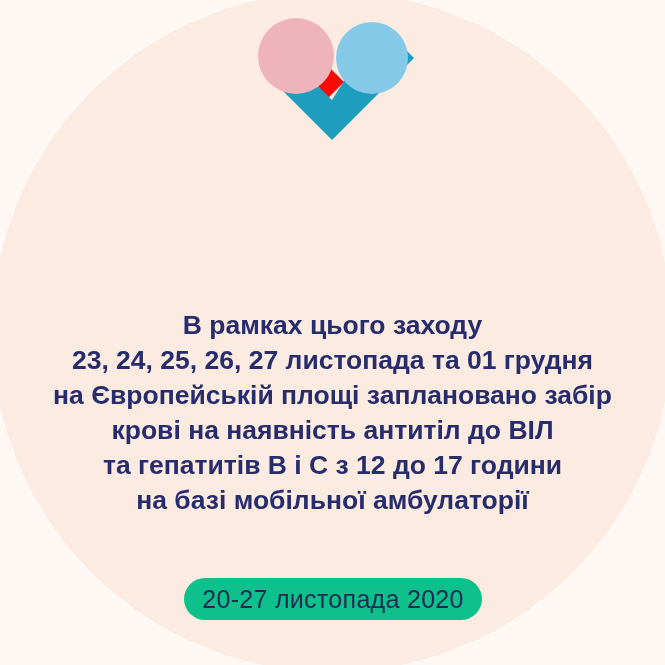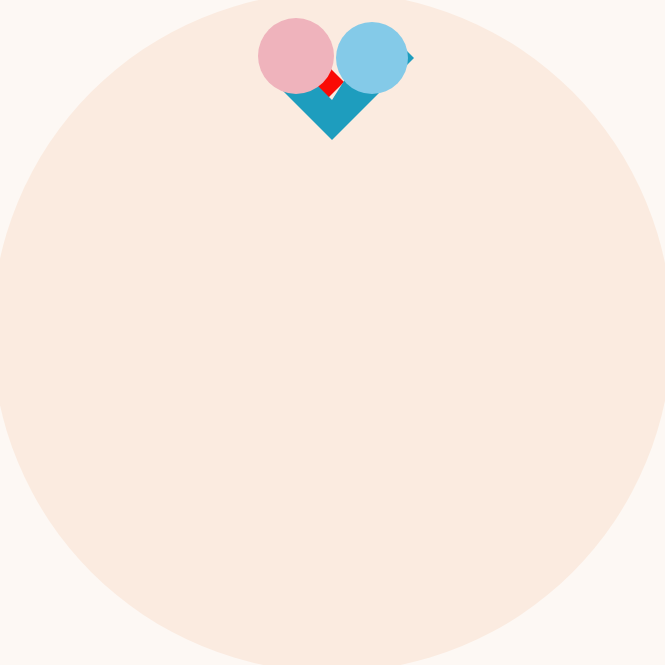--- a/index.html
+++ b/index.html
@@ -114,15 +114,24 @@
 
       <polygon fill="#1e9dbe" points="128,6 162,40 80,122 28,70 48,50 80,82"></polygon>
 
       <circle cx="44" cy="38" r="38" fill="#efb3bc"></circle>
 
       <circle cx="120" cy="40" r="36" fill="#84cae8"></circle>
     </svg>
   </div>
 
 
+  <div id="body-text">В рамках цього заходу
+23, 24, 25, 26, 27 листопада та 01 грудня
+на Європейській площі заплановано забір
+крові на наявність антитіл до ВІЛ
+та гепатитів  В і С з 12  до 17 години
+на базі мобільної амбулаторії</div>
 
+  <div id="date-badge">
+    <span id="date-badge-label">20-27 листопада 2020</span>
+  </div>
 
 </div>
 
 </body></html>

